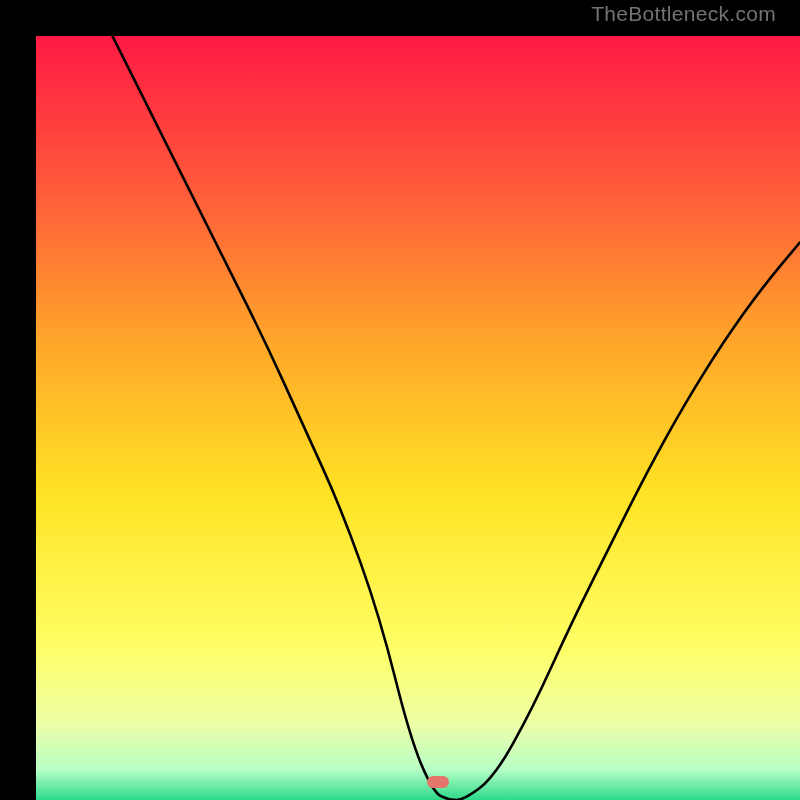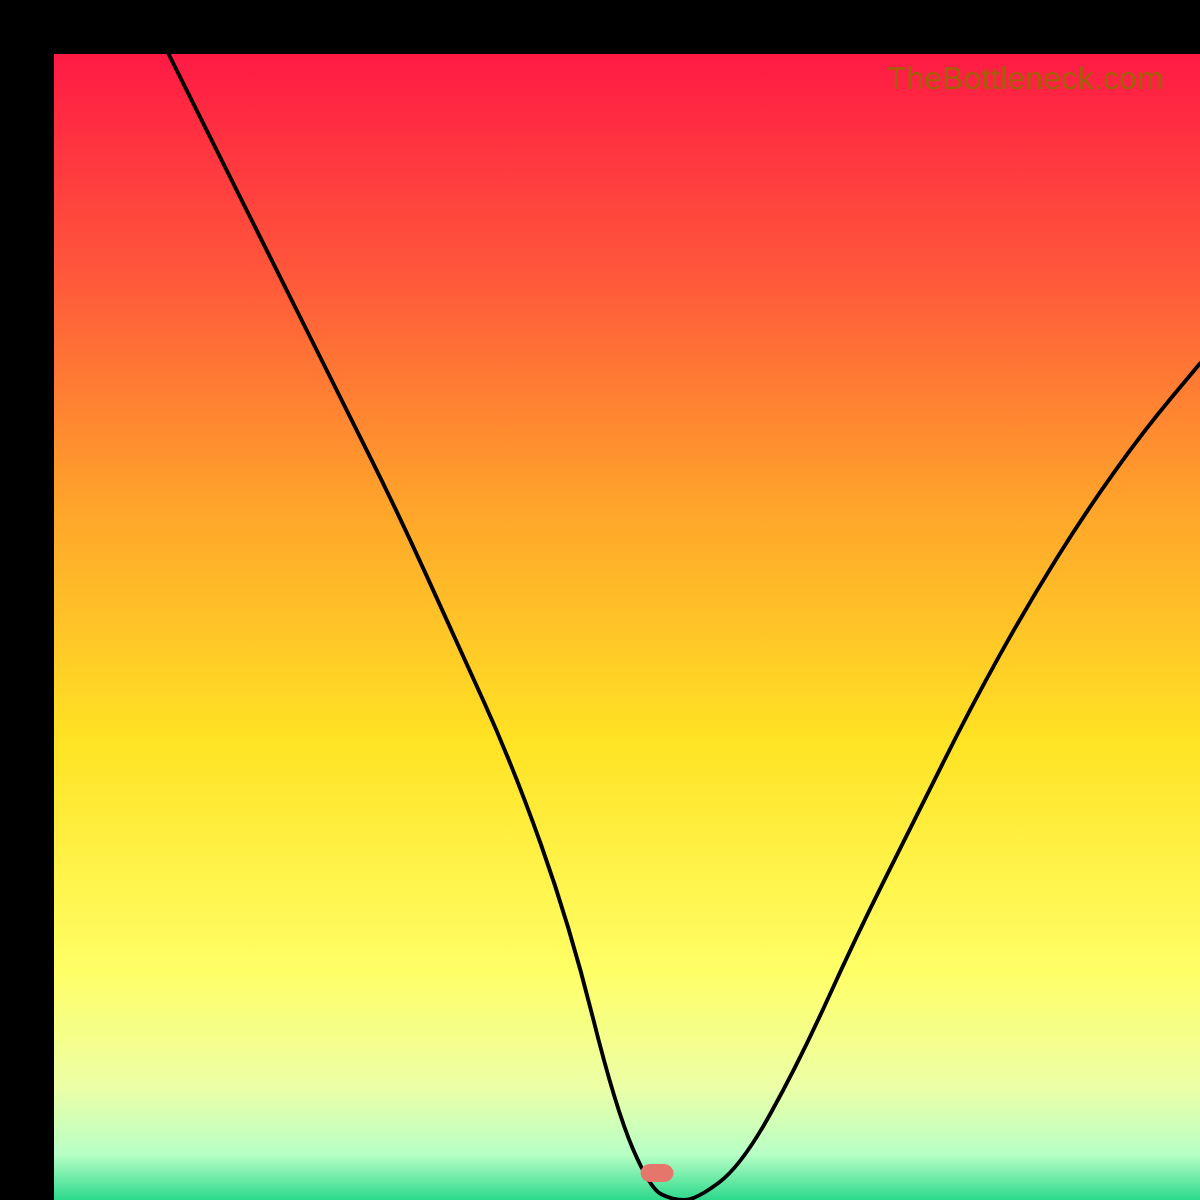--- a/index.html
+++ b/index.html
@@ -16,26 +16,25 @@
     left: 18px;
     top: 18px;
     width: 764px;
     height: 764px;
     background: #000;
   }
   .watermark {
     position: absolute;
     top: 2px;
     right: 24px;
-    color: #a16207;
+    color: #737373;
     font-size: 21px;
     font-weight: 500;
     letter-spacing: 0.3px;
     z-index: 50;
-    margin-top: 39px;
   }
   .plot {
     position: absolute;
     left: 18px;
     top: 18px;
     width: 764px;
     height: 764px;
     z-index: 10;
   }
   .plot svg {

